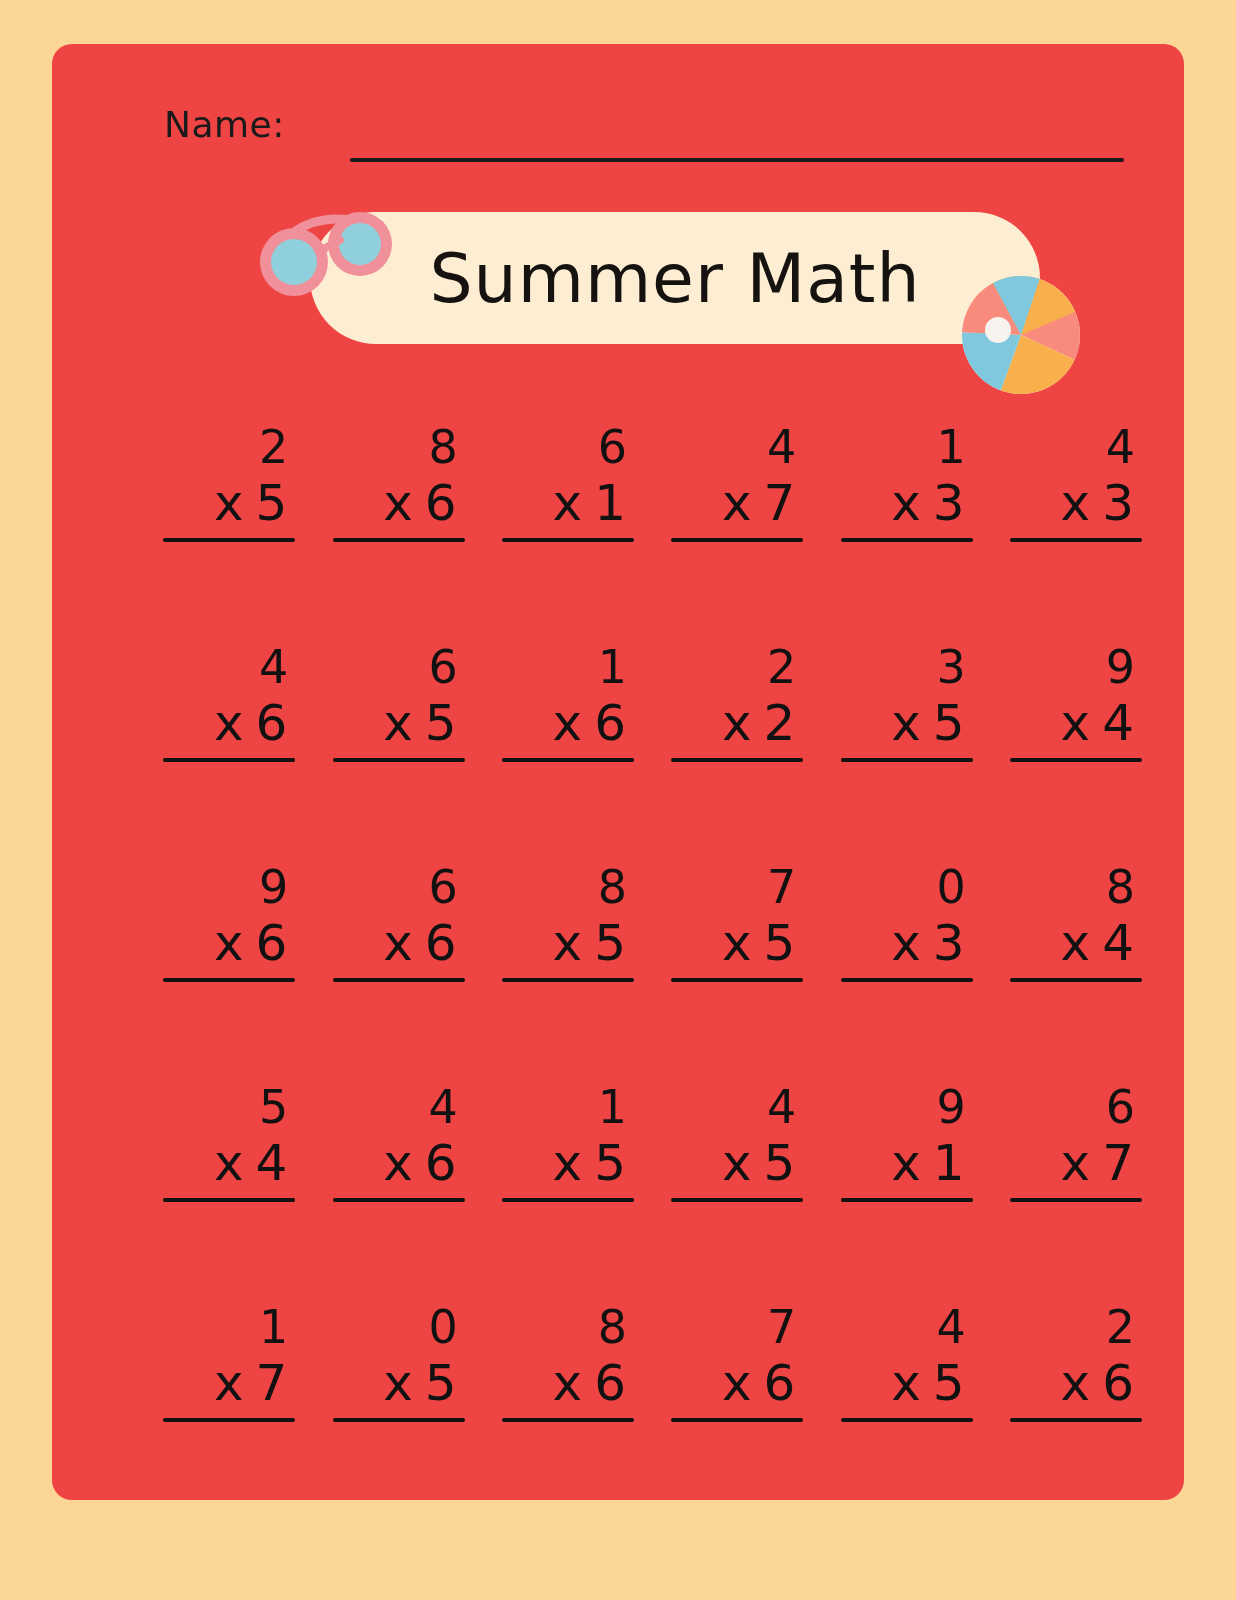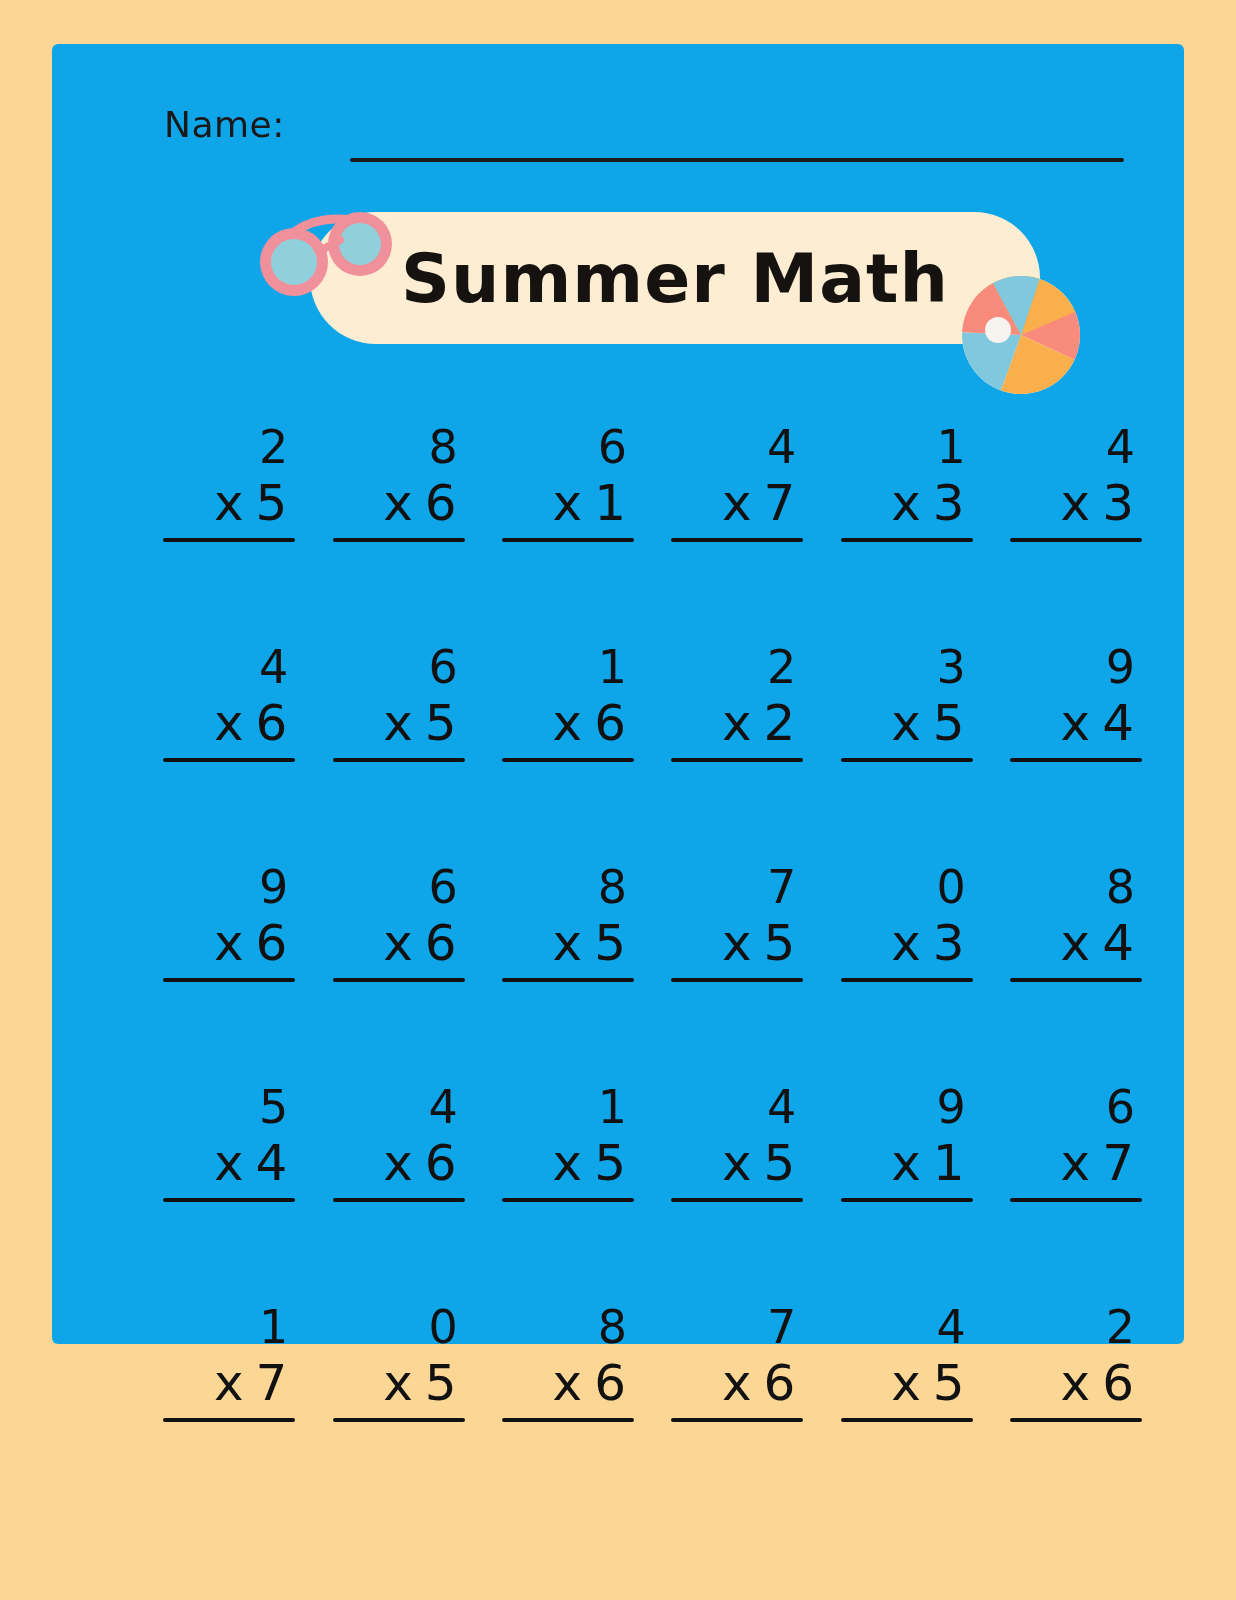--- a/index.html
+++ b/index.html
@@ -11,23 +11,23 @@
     height: 1600px;
     background: #fcd694;
     font-family: "DejaVu Sans", sans-serif;
     overflow: hidden;
   }
   .page {
     position: absolute;
     left: 52px;
     top: 44px;
     width: 1132px;
-    height: 1300px;
-    background: #0ea5e9;
-    border-radius: 6px;
+    height: 1456px;
+    background: #ef4444;
+    border-radius: 20px;
   }
 
   
   .name-row {
     position: absolute;
     left: 112px;
     top: 52px;
     width: 960px;
     height: 70px;
   }
@@ -71,21 +71,21 @@
     position: absolute;
     left: 108px;
     top: 8px;
     width: 730px;
     height: 132px;
     display: flex;
     align-items: center;
     justify-content: center;
     font-family: "DejaVu Sans", sans-serif;
     font-size: 68px;
-    font-weight: 700;
+    font-weight: 400;
     color: #15120f;
     letter-spacing: 1px;
   }
   .sunglasses {
     position: absolute;
     left: 46px;
     top: -4px;
     width: 150px;
     height: 120px;
   }

